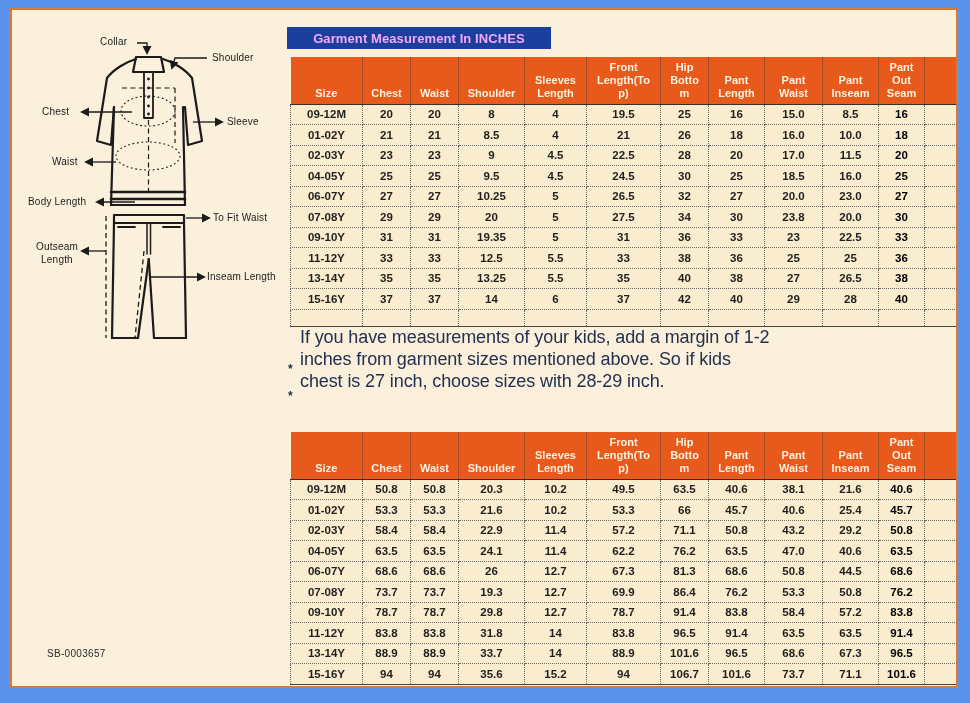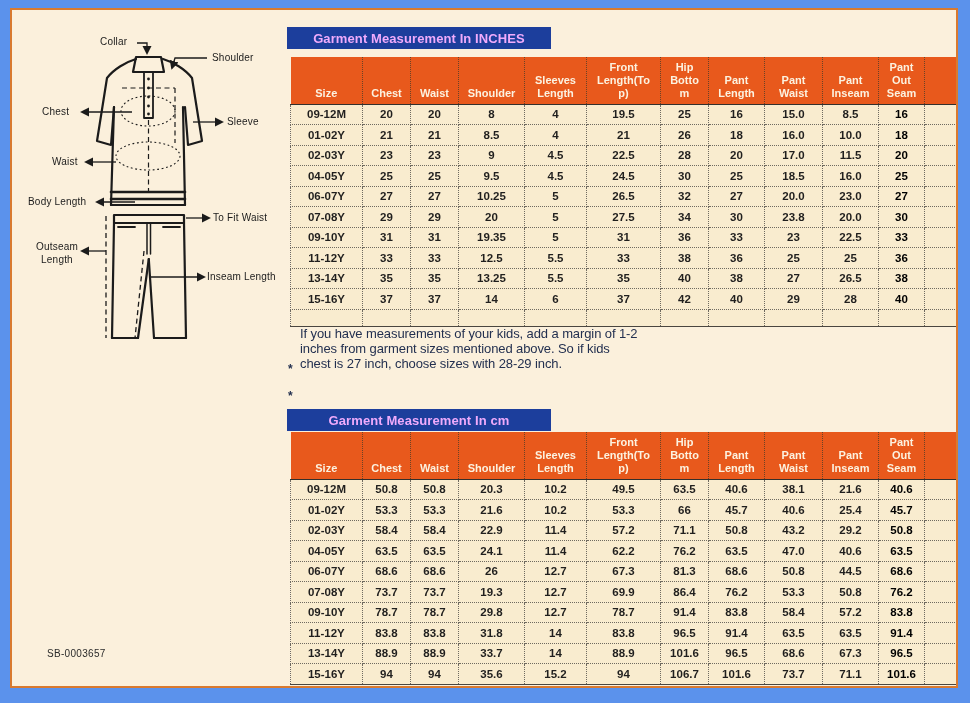--- a/index.html
+++ b/index.html
@@ -40,21 +40,21 @@
            height:47px;box-sizing:border-box;border-left:1px dotted #6B4226}
   thead th:first-child{border-left:none}
   thead{border-bottom:1.5px solid #33302C}
   tbody td{background:var(--cell_cream);font-size:11.5px;font-weight:600;
            color:#201F1E;text-align:center;height:19.5px;padding:0;
            border:1px dotted #6F6A60}
   tbody td.c-out{font-weight:800;color:#000}
   tbody tr.empty td{height:16px}
 
   
-  .note-text{position:absolute;white-space:pre-line;font-size:13px;line-height:15px;
+  .note-text{position:absolute;white-space:pre-line;font-size:18px;line-height:22px;
              color:var(--note_text);font-weight:500;letter-spacing:-.1px}
   #note1{left:288px;top:316px}
   #note2{left:288px;top:376px}
   .bullet{position:absolute;font-size:12px;font-weight:600;color:var(--note_text)}
   #bullet1{left:276px;top:352px}
   #bullet2{left:276px;top:379px}
 </style>
 </head>
 <body>
 
@@ -334,21 +334,20 @@
         </tbody>
     </table>
   </div>
 
   <span class="bullet" id="bullet1">*</span>
   <div class="note-text" id="note1">If you have measurements of your kids, add a margin of 1-2
 inches from garment sizes mentioned above. So if kids
 chest is 27 inch, choose sizes with 28-29 inch.</div>
   <span class="bullet" id="bullet2">*</span>
 
-  <div class="title" id="title-cm">Garment Measurement In cm</div>
   <div class="tblwrap" id="wrap-cm">
     <table>
       <colgroup>
           <col style="width: 72px;">
           <col style="width: 48px;">
           <col style="width: 48px;">
           <col style="width: 66px;">
           <col style="width: 62px;">
           <col style="width: 74px;">
           <col style="width: 48px;">

